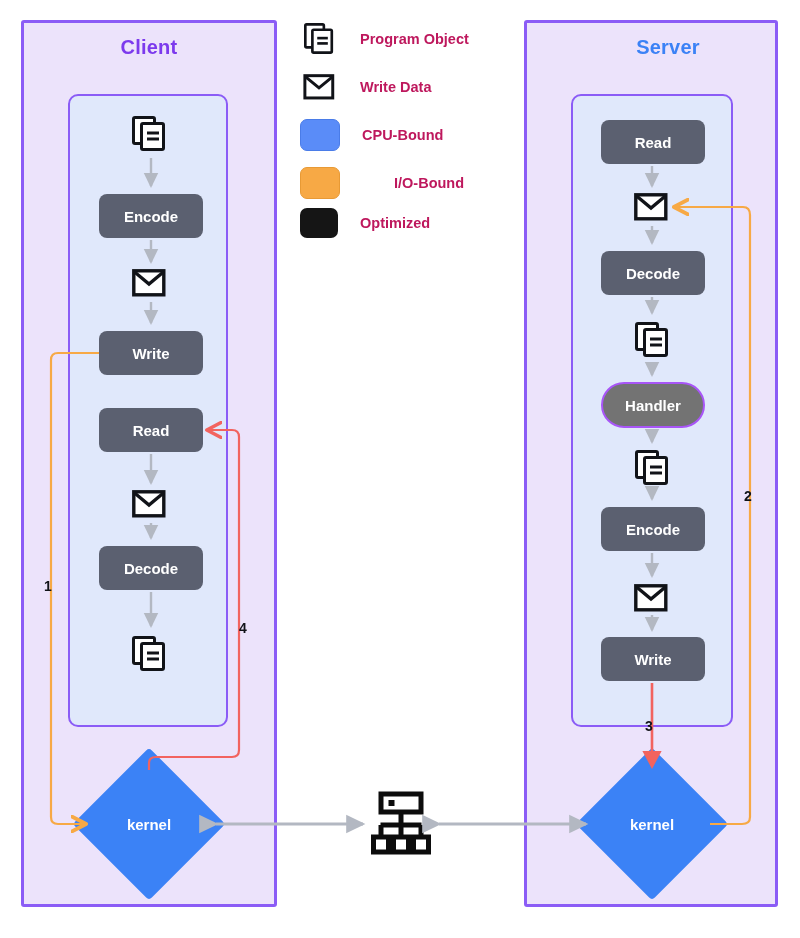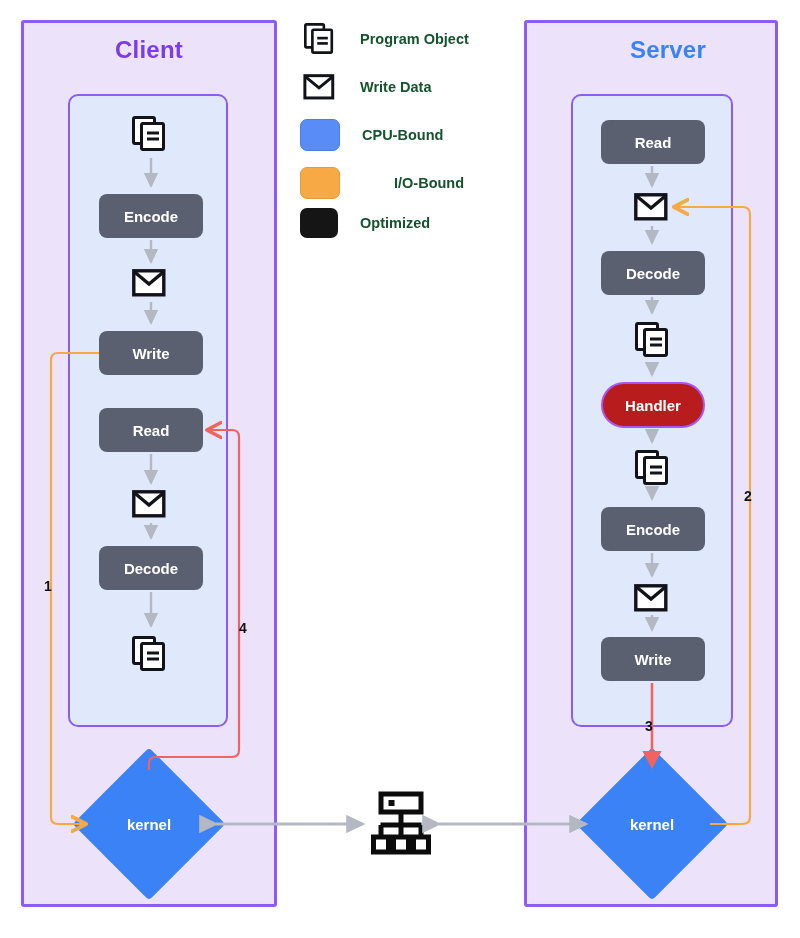--- a/index.html
+++ b/index.html
@@ -6,52 +6,52 @@
   body{width:800px;height:938px;position:relative;
        font-family:"Liberation Sans","DejaVu Sans",sans-serif;
        -webkit-font-smoothing:antialiased;}
   #stage{position:absolute;left:0;top:0;width:800px;height:938px;overflow:hidden;}
 
   
   .panel{position:absolute;background:#ece3fb;border:3px solid #8b5cf6;border-radius:3px;box-sizing:border-box;}
   #client-panel{left:21px;top:20px;width:256px;height:887px;}
   #server-panel{left:524px;top:20px;width:254px;height:887px;}
 
-  .panel-title{position:absolute;width:100%;text-align:center;font-size:24px;font-weight:bold;letter-spacing:.2px;}
+  .panel-title{position:absolute;width:100%;text-align:center;font-size:20px;font-weight:bold;letter-spacing:.2px;}
   #client-title{left:21px;top:36px;width:256px;color:#7c3aed;}
   #server-title{left:524px;top:36px;width:288px;color:#3b82f6;}
 
   
   .inner{position:absolute;background:#e0e8fb;border:2px solid #8b5cf6;border-radius:10px;box-sizing:border-box;}
   #client-inner{left:68px;top:94px;width:160px;height:633px;}
   #server-inner{left:571px;top:94px;width:162px;height:633px;}
 
   
   .node{position:absolute;background:#5b6070;color:#ffffff;border-radius:8px;
         display:flex;align-items:center;justify-content:center;
         font-size:15px;font-weight:bold;box-sizing:border-box;}
-  .node.handler{background:#b91c1c;border:2px solid #a855f7;border-radius:24px;color:#ffffff;}
+  .node.handler{background:#737373;border:2px solid #a855f7;border-radius:24px;color:#ffffff;}
 
   
   .ic{position:absolute;display:flex;align-items:center;justify-content:center;}
 
   
   .kernel{position:absolute;width:108px;height:108px;background:#3b82f6;
           transform:rotate(45deg);border-radius:4px;}
   .kernel-label{position:absolute;width:108px;height:108px;display:flex;
           align-items:center;justify-content:center;color:#fff;font-size:15px;font-weight:bold;}
 
   
   #legend{position:absolute;left:300px;top:22px;width:210px;}
   .leg-row{position:absolute;left:0;height:34px;display:flex;align-items:center;}
   .leg-sw{width:38px;height:30px;border-radius:7px;flex:0 0 auto;display:flex;align-items:center;justify-content:center;}
   .leg-sw.blue{background:#5a8cf8;border:1px solid #4a7ce8;}
   .leg-sw.orange{background:#f7a945;border:1px solid #e89a35;}
   .leg-sw.black{background:#151515;}
-  .leg-txt{margin-left:22px;font-size:14.5px;font-weight:bold;color:#14532d;white-space:nowrap;}
+  .leg-txt{margin-left:22px;font-size:14.5px;font-weight:bold;color:#be185d;white-space:nowrap;}
 
   
   .step-num{position:absolute;font-size:14px;font-weight:bold;color:#111318;}
 
   svg{display:block;overflow:visible;}
   #edges{position:absolute;left:0;top:0;width:800px;height:938px;pointer-events:none;}
 </style>
 </head>
 <body>
 

